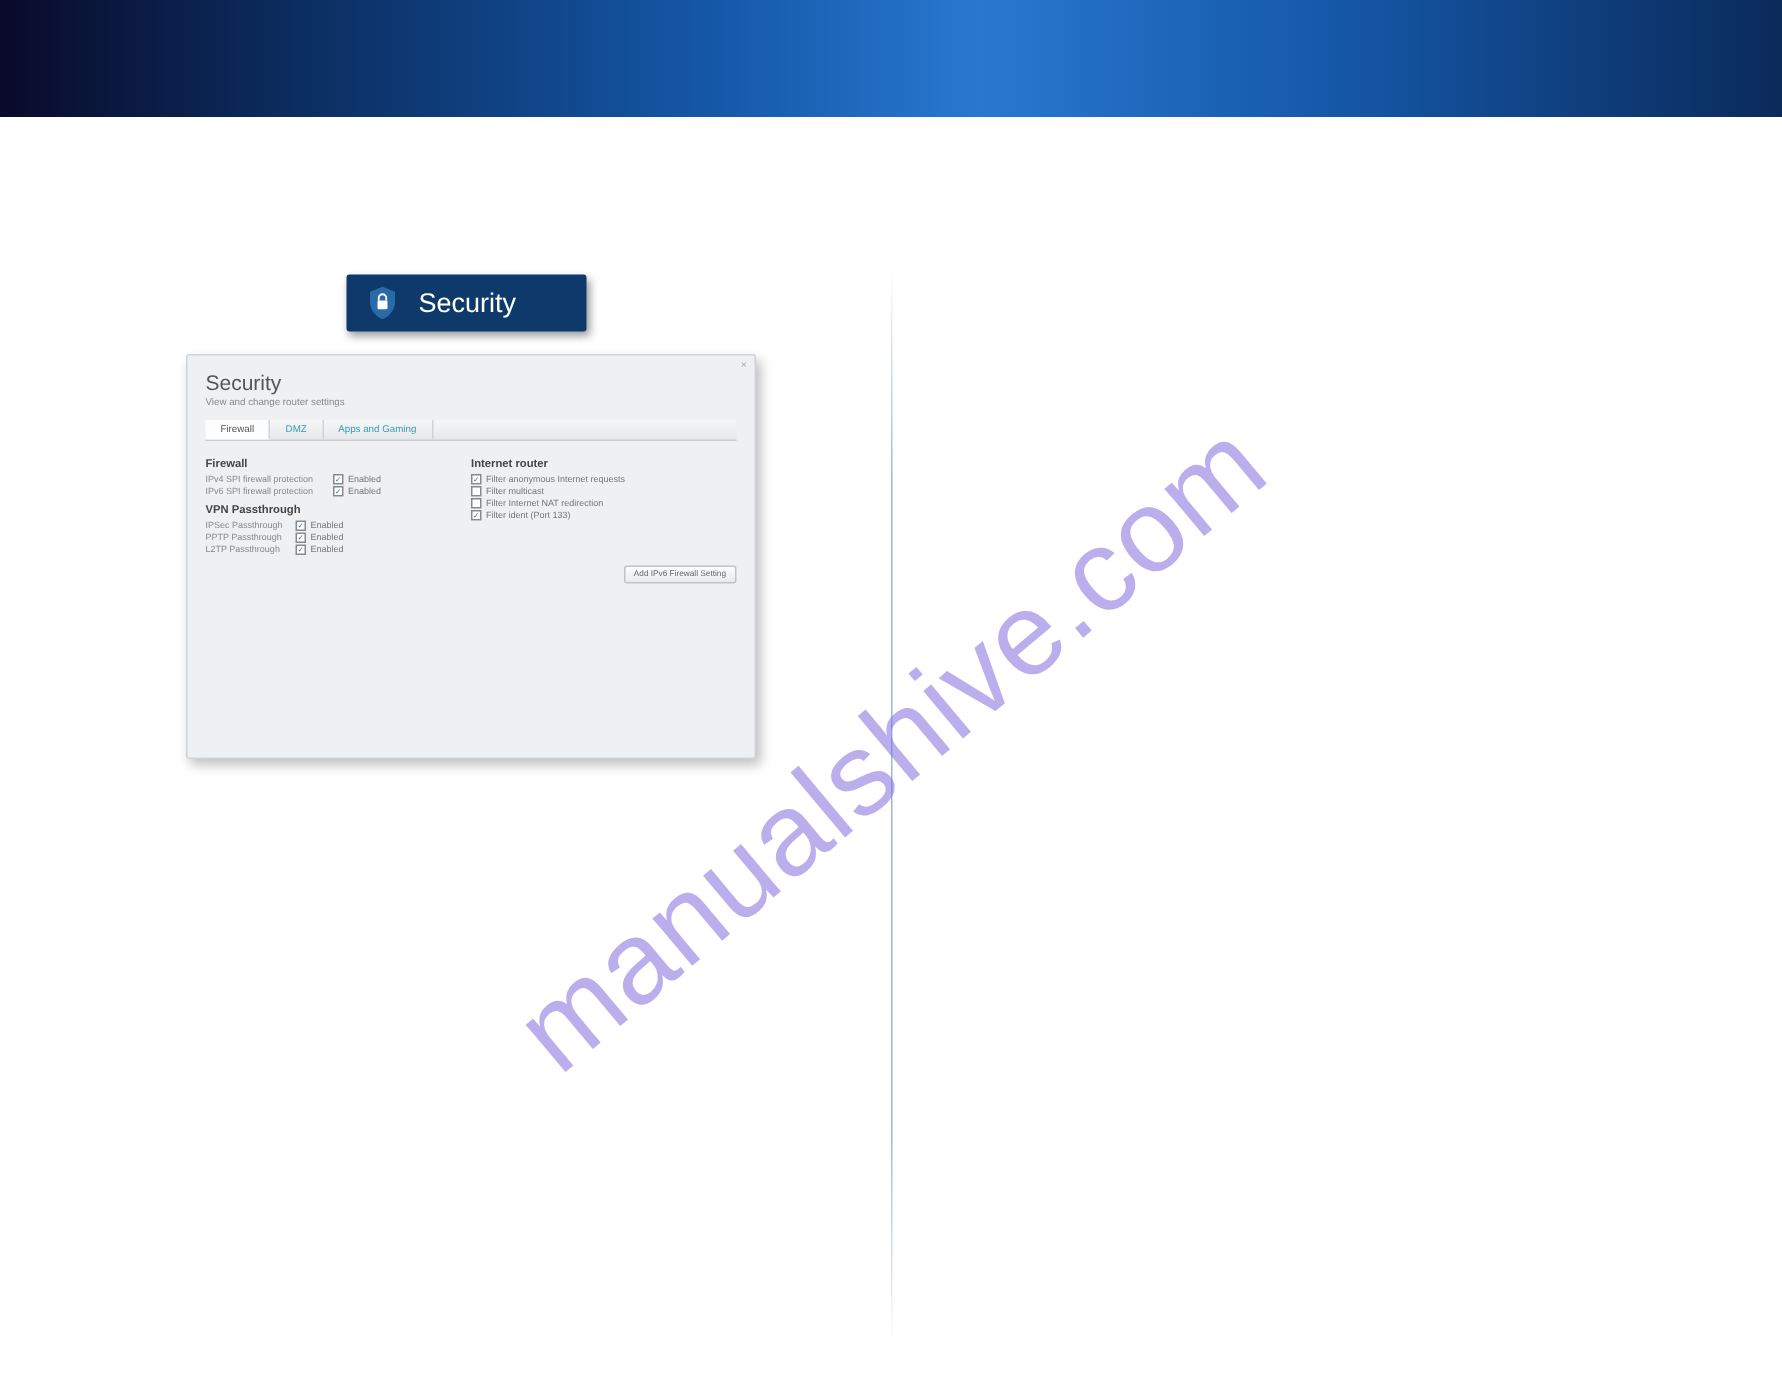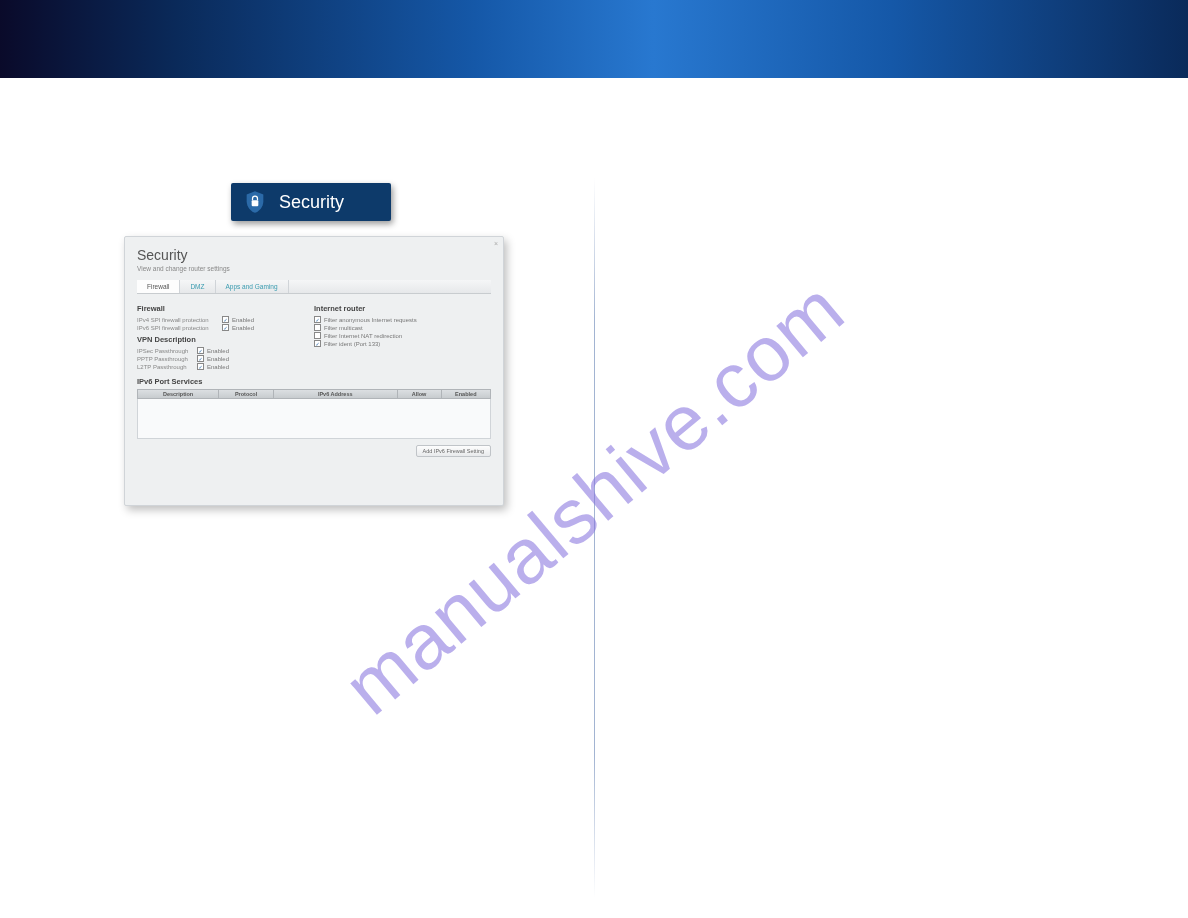--- a/index.html
+++ b/index.html
@@ -175,21 +175,21 @@
           <span class="lbl">IPv4 SPI firewall protection</span>
           <span class="chk checked"></span>
           <span class="val">Enabled</span>
         </div>
         <div class="row">
           <span class="lbl">IPv6 SPI firewall protection</span>
           <span class="chk checked"></span>
           <span class="val">Enabled</span>
         </div>
 
-        <div class="section-label">VPN Description</div>
+        <div class="section-label">VPN Passthrough</div>
         <div class="row">
           <span class="lbl narrow">IPSec Passthrough</span>
           <span class="chk checked"></span>
           <span class="val">Enabled</span>
         </div>
         <div class="row">
           <span class="lbl narrow">PPTP Passthrough</span>
           <span class="chk checked"></span>
           <span class="val">Enabled</span>
         </div>
@@ -214,30 +214,19 @@
           <span class="chk"></span>
           <span class="val">Filter Internet NAT redirection</span>
         </div>
         <div class="row">
           <span class="chk checked"></span>
           <span class="val">Filter ident (Port 133)</span>
         </div>
       </div>
     </div>
 
-    <div class="table-wrap">
-      <div class="section-label">IPv6 Port Services</div>
-      <div class="thead">
-        <div class="th th1">Description</div>
-        <div class="th th2">Protocol</div>
-        <div class="th th3">IPv6 Address</div>
-        <div class="th th4">Allow</div>
-        <div class="th th5">Enabled</div>
-      </div>
-      <div class="tbody"></div>
-    </div>
 
     <div class="panel-footer">
       <button class="footer-btn">Add IPv6 Firewall Setting</button>
     </div>
   </div>
 
 </div>
 
 </body></html>

